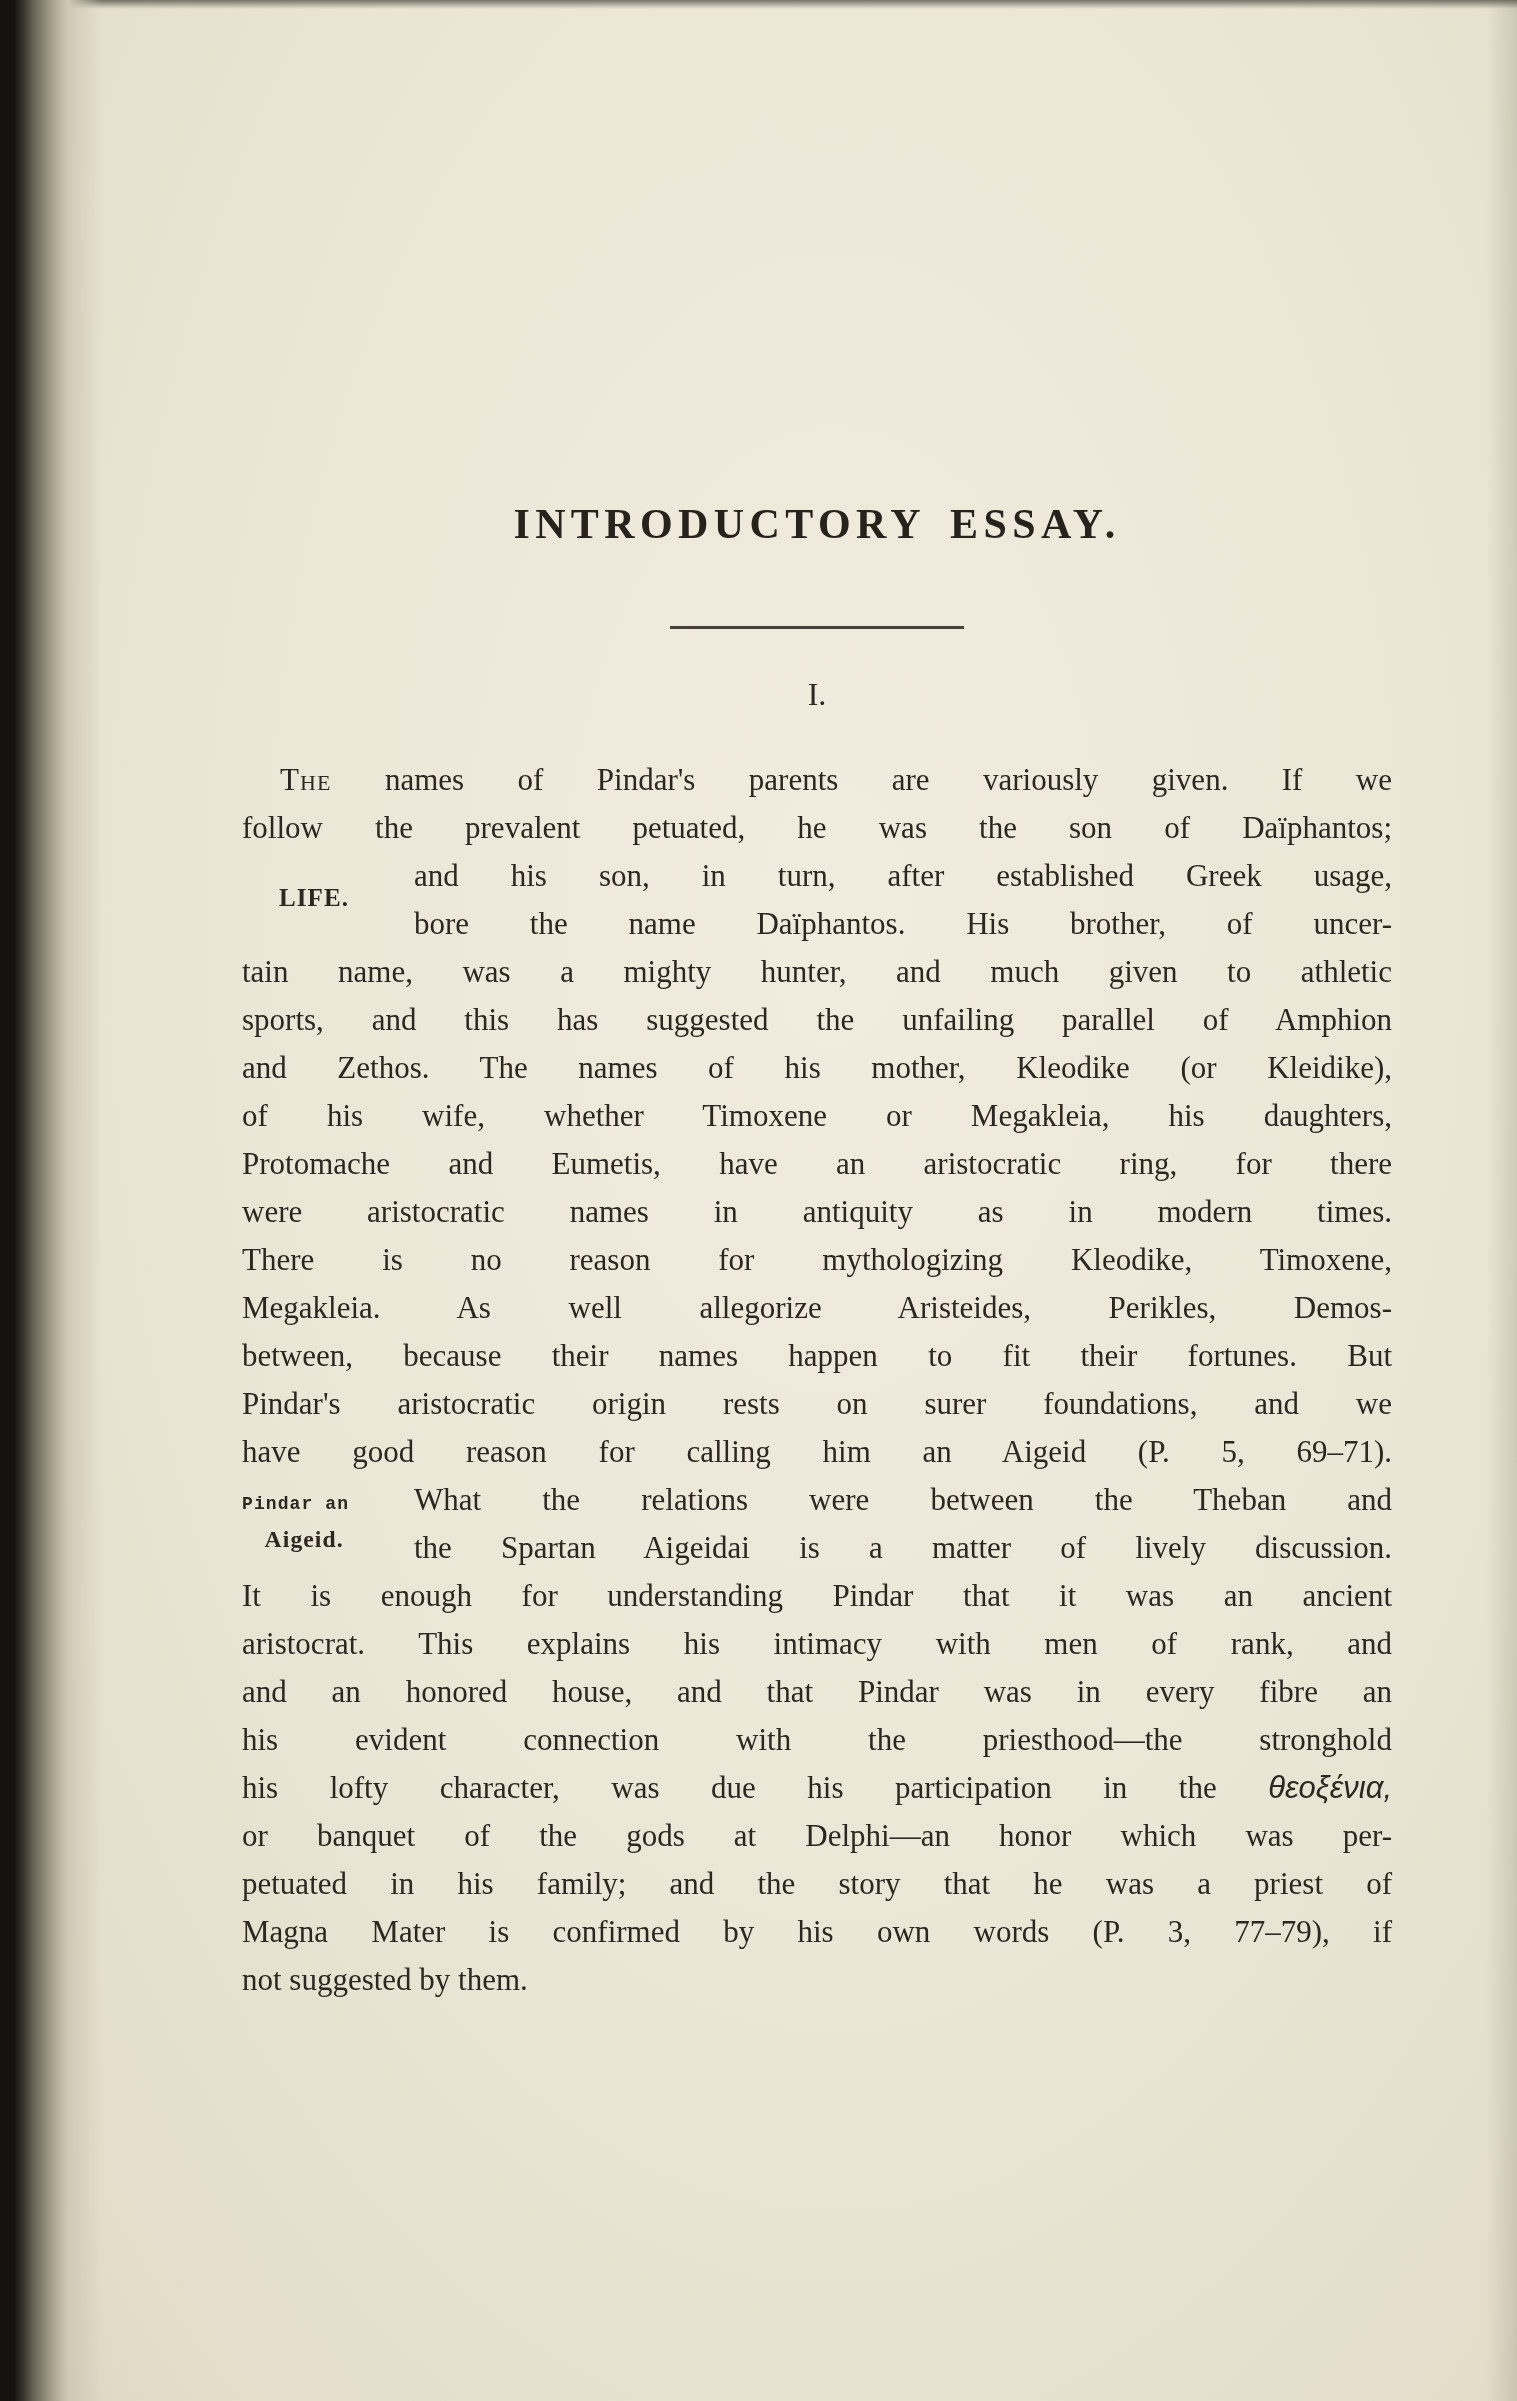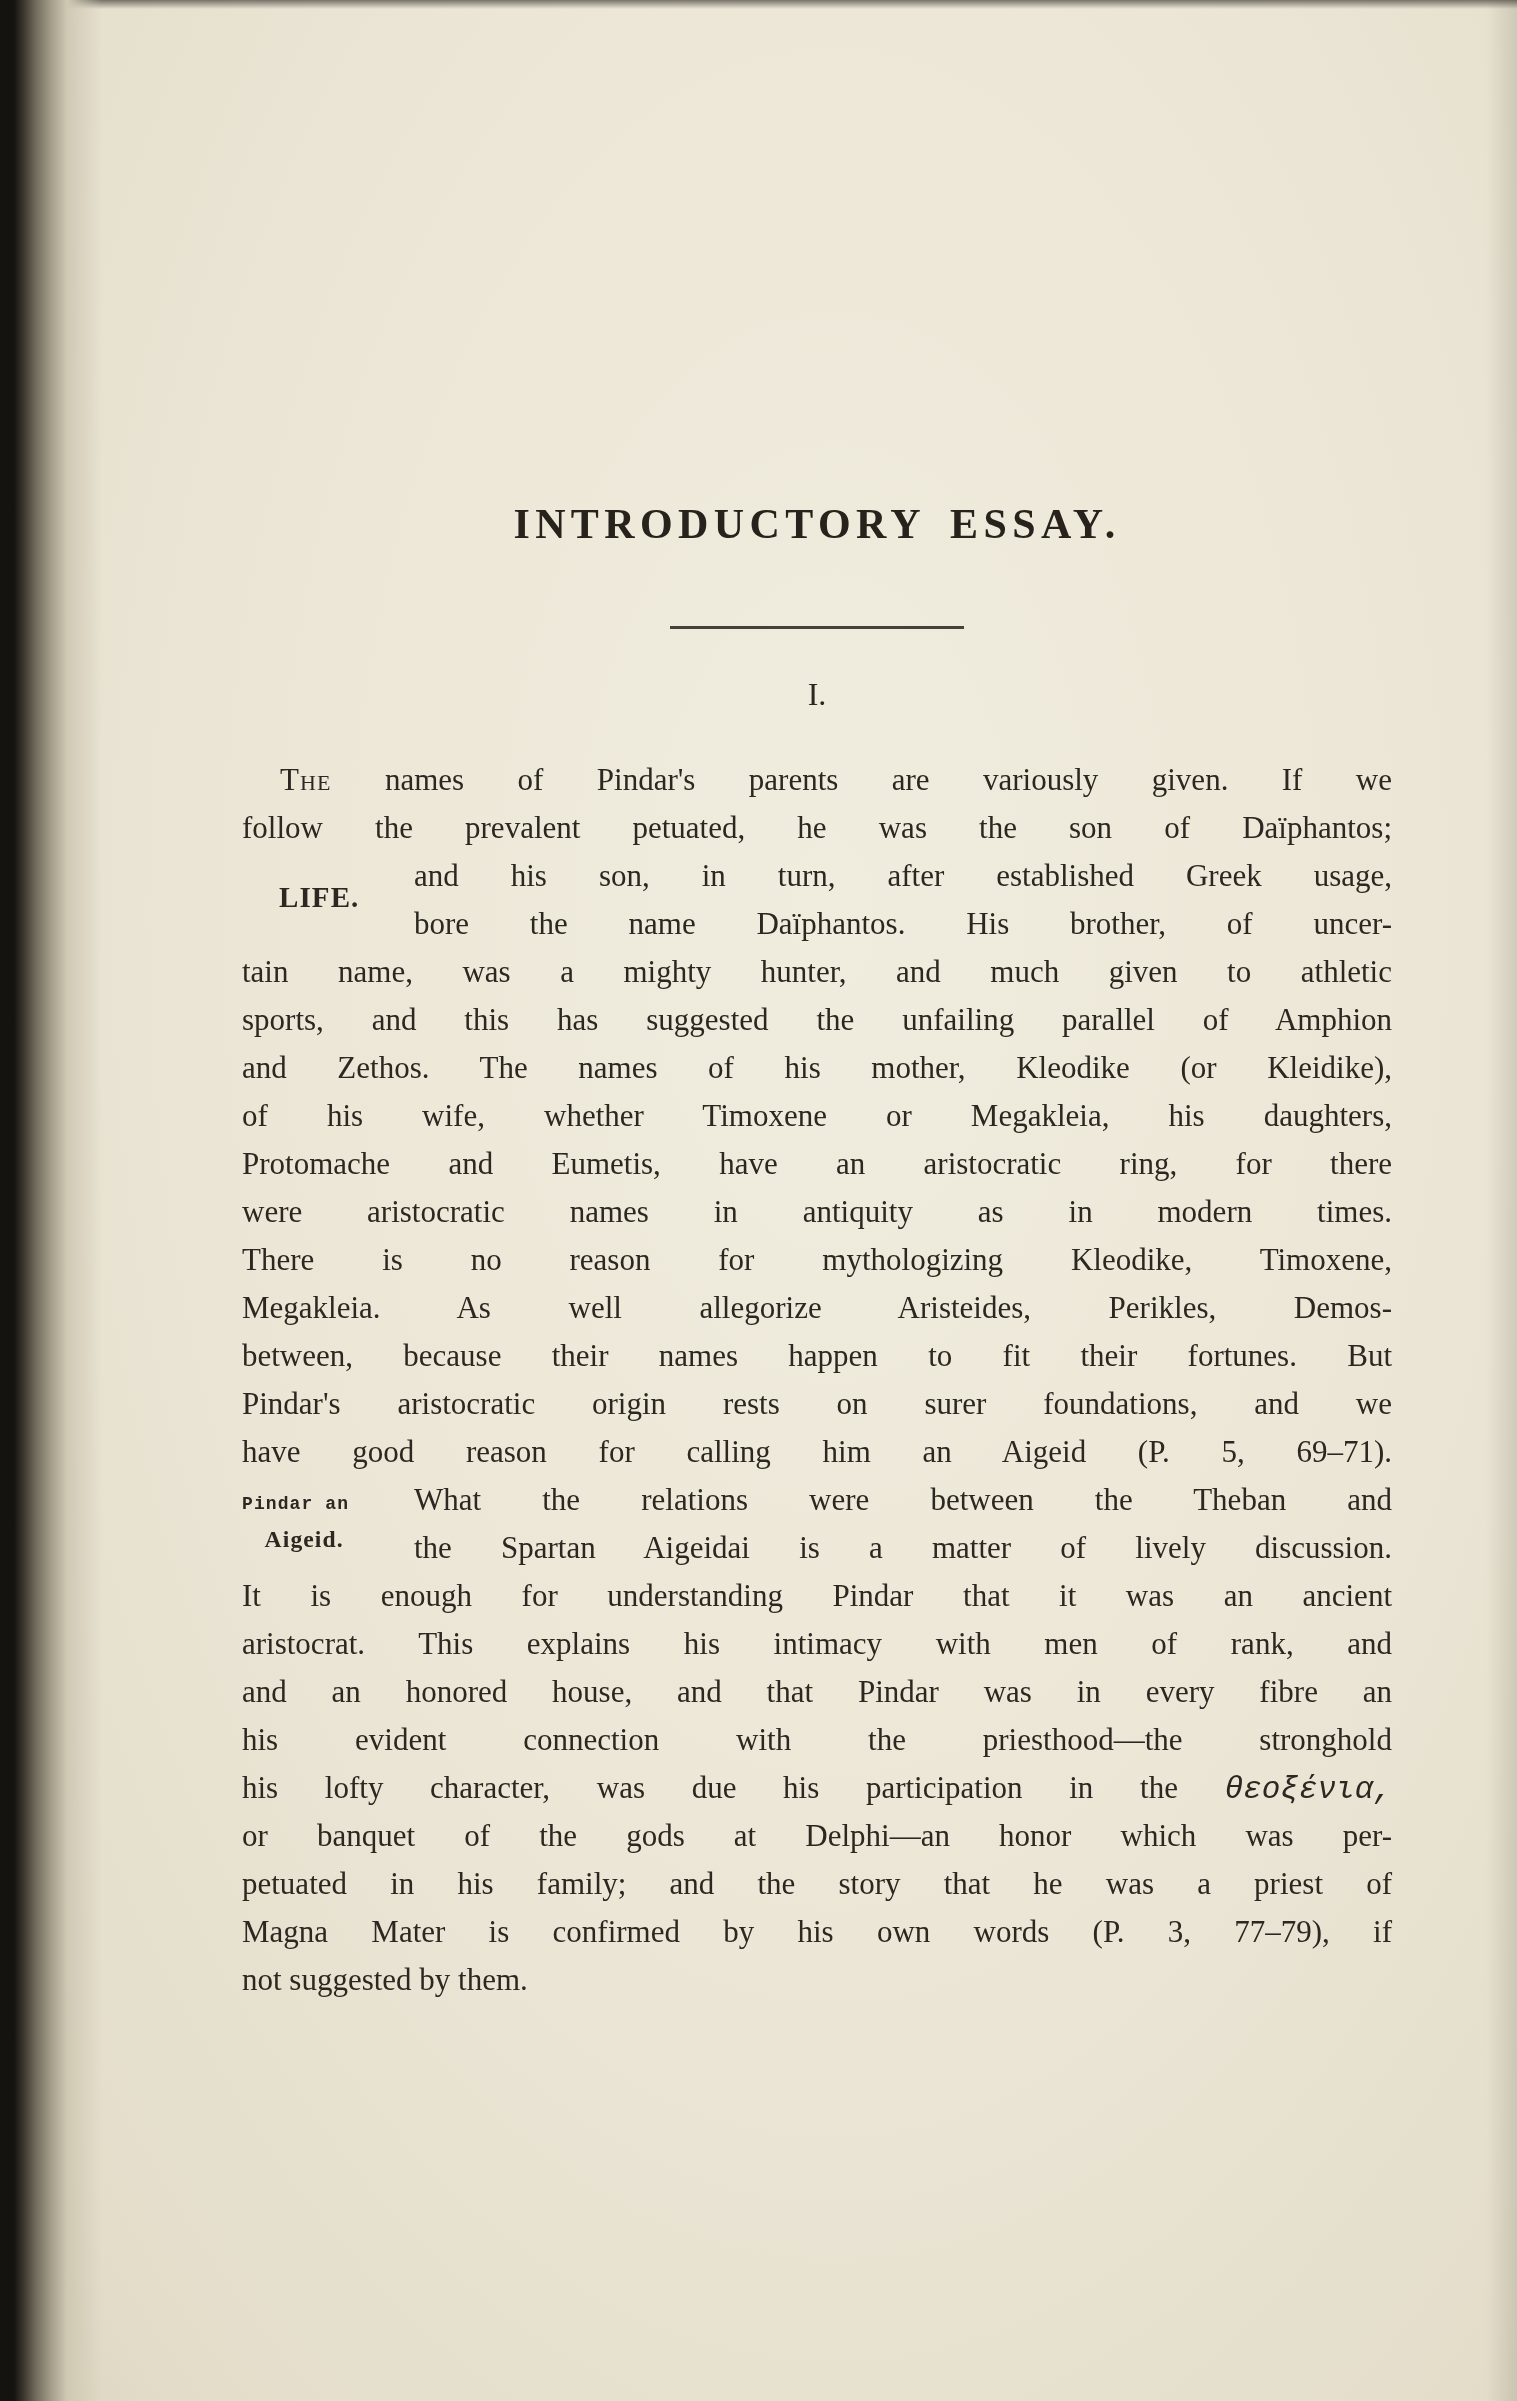--- a/index.html
+++ b/index.html
@@ -102,36 +102,36 @@
   }
   .line.last {
     text-align-last: left;
   }
   .sc {
     font-variant: small-caps;
     letter-spacing: 1.1px;
   }
   .greek {
     font-style: italic;
-    font-family: Liberation Mono, monospace;
+    font-family: Liberation Sans, sans-serif;
   }
   .cutin-row {
     display: flex;
   }
   .cutin-col {
     flex: 0 0 172px;
     width: 172px;
   }
   .cutin-text {
     flex: 1 1 auto;
     min-width: 0;
   }
   .note {
     font-weight: bold;
-    font-size: 29px;
+    font-size: 25px;
     line-height: 35px;
     letter-spacing: 1.1px;
     color: #2c2821;
     text-align: left;
   }
   .note-life {
     margin-top: 28px;
     padding-left: 37px;
   }
   .cutin-col-aigeid {

